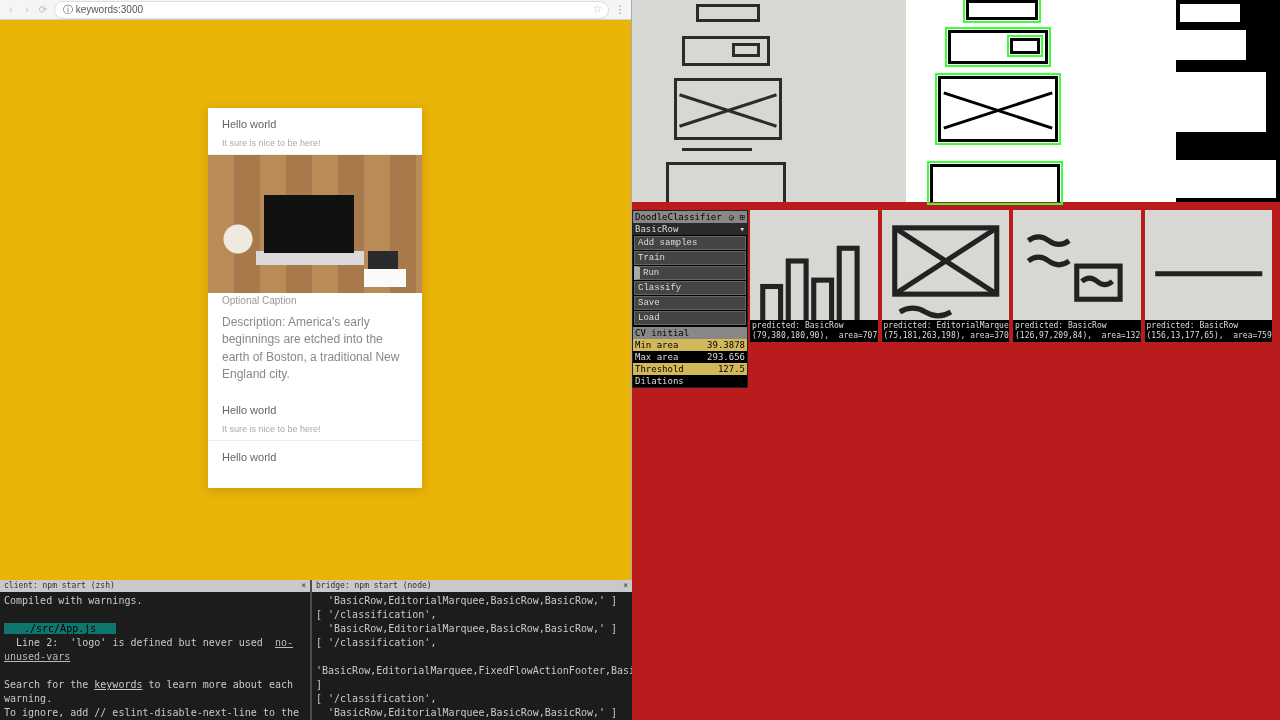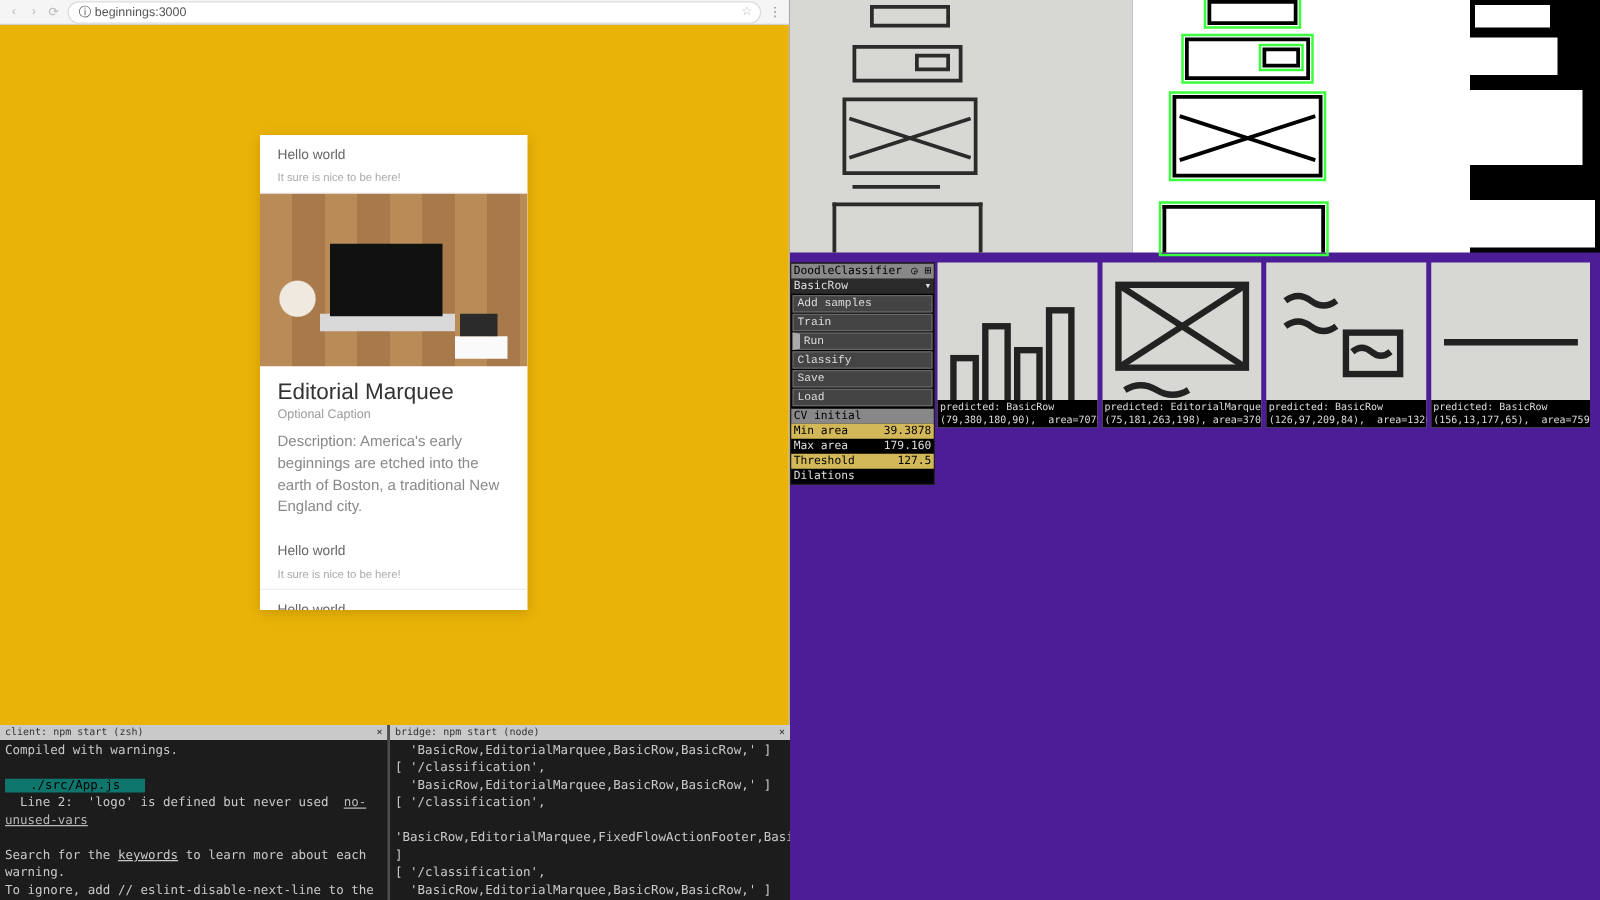--- a/index.html
+++ b/index.html
@@ -43,21 +43,21 @@
   .term { flex:1; background:#1c1c1c; color:#c9c9c9; font:10px/14px Menlo, Consolas, monospace;
           overflow:hidden; }
   .term.left  { width:312px; flex:none; border-right:2px solid #4d4d4d;}
   .termtab { height:12px; background:#c9c9c9; color:#333; font-size:8px; padding:0 4px;
              display:flex; align-items:center; justify-content:space-between;}
   .term pre { padding:2px 4px; white-space:pre-wrap; }
   .term .hl-file { background:#0f766e; color:#000; padding:0 20px;}
   .term .hl-rule { text-decoration:underline; color:#b8b8b8;}
   .term .kw { text-decoration:underline;}
   
-  .rpane { position:absolute; left:632px; top:0; right:0; bottom:0; background:#4c1d95; }
+  .rpane { position:absolute; left:632px; top:0; right:0; bottom:0; background:#b91c1c; }
   .cam {
     position:absolute; left:0; top:0; width:274px; height:202px; background:#d7d7d3;
   }
   .cam .sketch { position:absolute; border:3px solid #2b2b2b; }
   .cam .x::before, .cam .x::after{content:"";position:absolute;left:0;right:0;top:50%;border-top:3px solid #2b2b2b;}
   .cam .x::before{transform:rotate(18deg);} .cam .x::after{transform:rotate(-18deg);}
   .cam .wave{position:absolute;height:0;border-top:3px solid #2b2b2b;}
   .proc {
     position:absolute; left:274px; top:0; width:270px; height:202px; background:#fff;
   }
@@ -90,34 +90,33 @@
 </head>
 <body>
 
 <div class="browser">
   <div class="addrbar">
     <span class="navbtn">‹</span>
     <span class="navbtn">›</span>
     <span class="navbtn">⟳</span>
     <div class="url">
       <span>ⓘ</span>
-      <span>beginnings:3000</span>
+      <span>keywords:3000</span>
       <span class="star">☆</span>
     </div>
     <span class="dots">⋮</span>
   </div>
 
   <div class="viewport">
     <div class="card">
       <div class="row">
         <h6>Hello world</h6>
         <small>It sure is nice to be here!</small>
       </div>
       <div class="hero"></div>
-      <h2>Editorial Marquee</h2>
       <div class="cap">Optional Caption</div>
       <div class="desc">Description: America's early beginnings are etched into the earth of Boston, a traditional New England city.</div>
       <div class="row">
         <h6>Hello world</h6>
         <small>It sure is nice to be here!</small>
       </div>
       <div class="row" style="border:none">
         <h6>Hello world</h6>
       </div>
     </div>
@@ -203,21 +202,21 @@
         <div class="btn">Load</div>
       </div>
     <div class="sect">CV initial</div>
     <div id="tool-params">
         <div class="param hl">
           <span>Min area</span>
           <span>39.3878</span>
         </div>
         <div class="param">
           <span>Max area</span>
-          <span>179.160</span>
+          <span>293.656</span>
         </div>
         <div class="param hl">
           <span>Threshold</span>
           <span>127.5</span>
         </div>
         <div class="param">
           <span>Dilations</span>
           <span></span>
         </div>
       </div>

